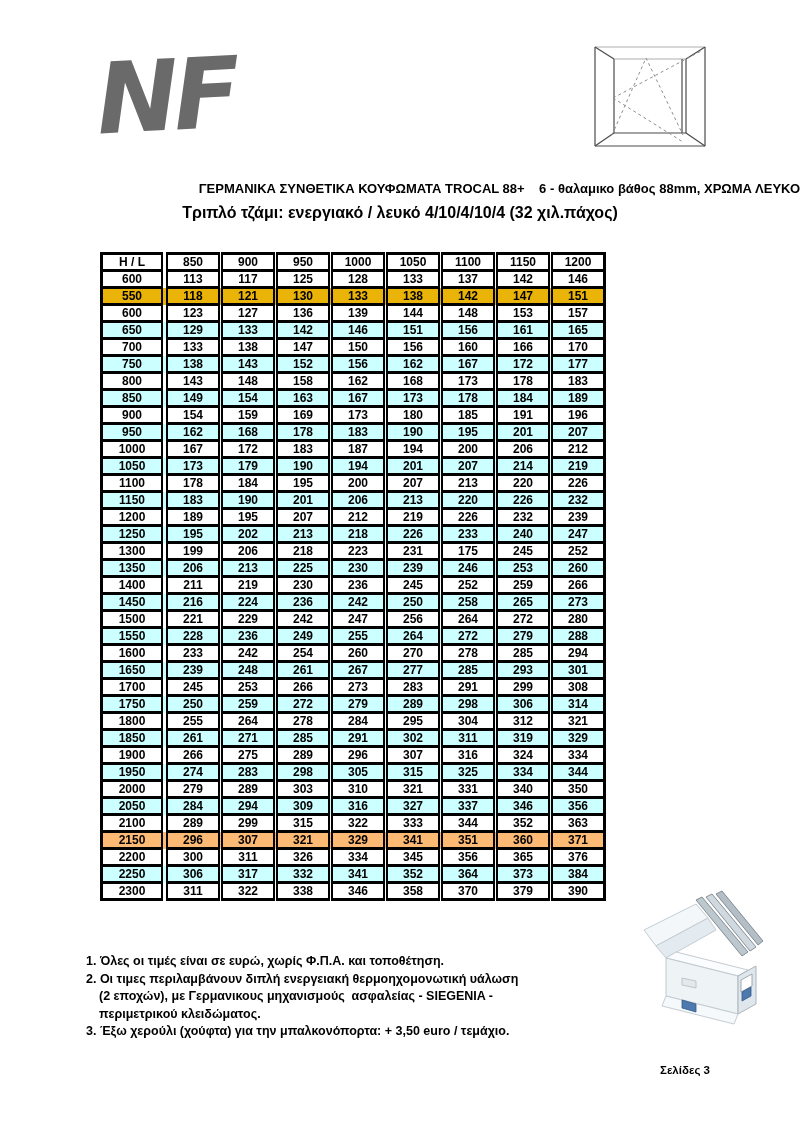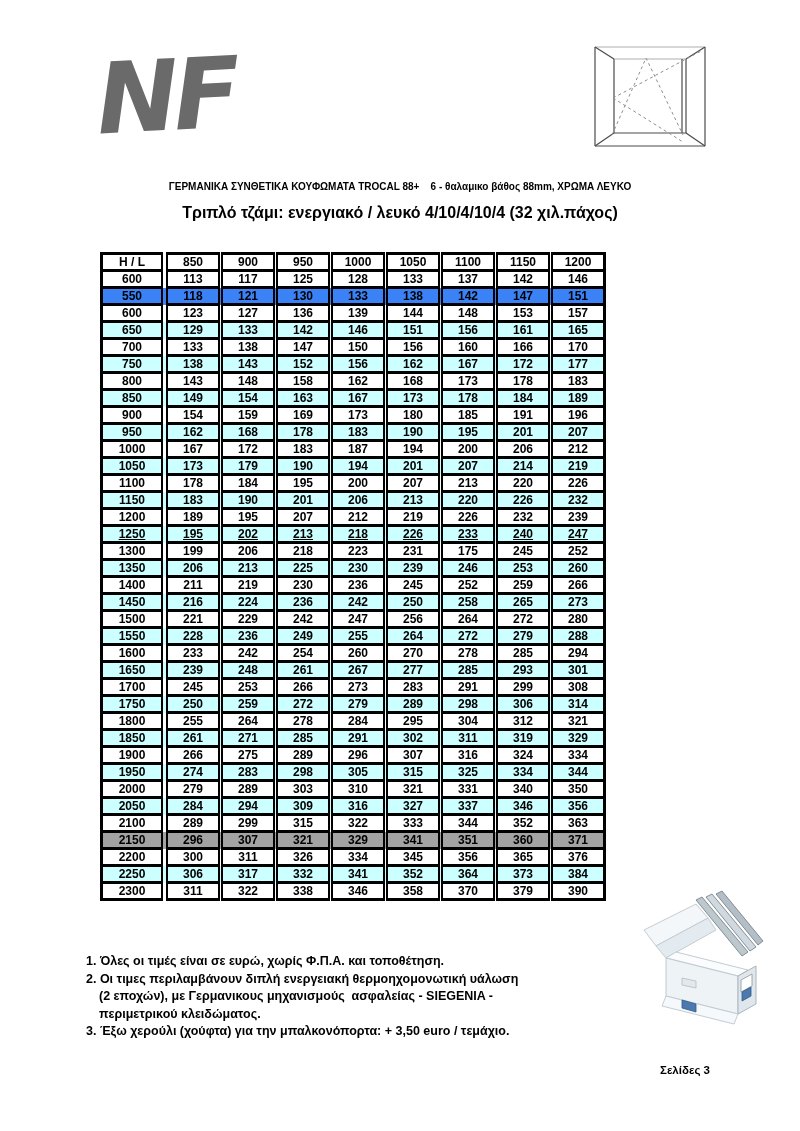--- a/index.html
+++ b/index.html
@@ -8,22 +8,22 @@
 
   
   .logo{position:absolute;left:90px;top:36px;width:178px;height:120px;}
   .logo-text{font-family:"DejaVu Sans",sans-serif;font-style:oblique;font-weight:bold;
              font-size:98px;fill:#6a6a6a;letter-spacing:-5px;}
 
   
   .window-diagram{position:absolute;left:592px;top:40px;width:116px;height:112px;}
 
   
-  .title1{position:absolute;top:181px;left:0;width:100%;text-align:center;
-          font-size:10px;font-weight:bold;white-space:pre;}
+  .title1{position:absolute;top:181px;left:0;width:100%;text-align:right;
+          font-size:13px;font-weight:bold;white-space:pre;}
   .title2{position:absolute;top:204px;left:0;width:100%;text-align:center;
           font-size:16px;font-weight:bold;}
 
   
   .price-table{position:absolute;left:100px;top:252px;border-collapse:collapse;background:#fff;}
   .price-table th,.price-table td{
       border-top:3px solid #000;border-bottom:3px solid #000;
       border-left:5px double #000;border-right:5px double #000;
       font-size:12px;font-weight:bold;text-align:center;
       height:14px;line-height:13px;padding:0;}
@@ -95,21 +95,21 @@
           <th>600</th>
           <td>113</td>
           <td>117</td>
           <td>125</td>
           <td>128</td>
           <td>133</td>
           <td>137</td>
           <td>142</td>
           <td>146</td>
         </tr>
-        <tr style="background: #3b82f6;">
+        <tr style="background: #eab308;">
           <th>550</th>
           <td>118</td>
           <td>121</td>
           <td>130</td>
           <td>133</td>
           <td>138</td>
           <td>142</td>
           <td>147</td>
           <td>151</td>
         </tr>
@@ -249,21 +249,21 @@
           <th>1200</th>
           <td>189</td>
           <td>195</td>
           <td>207</td>
           <td>212</td>
           <td>219</td>
           <td>226</td>
           <td>232</td>
           <td>239</td>
         </tr>
-        <tr style="background: rgb(204, 255, 255); text-decoration: underline;">
+        <tr style="background: rgb(204, 255, 255);">
           <th>1250</th>
           <td>195</td>
           <td>202</td>
           <td>213</td>
           <td>218</td>
           <td>226</td>
           <td>233</td>
           <td>240</td>
           <td>247</td>
         </tr>
@@ -447,21 +447,21 @@
           <th>2100</th>
           <td>289</td>
           <td>299</td>
           <td>315</td>
           <td>322</td>
           <td>333</td>
           <td>344</td>
           <td>352</td>
           <td>363</td>
         </tr>
-        <tr style="background: #a3a3a3;">
+        <tr style="background: #fdba74;">
           <th>2150</th>
           <td>296</td>
           <td>307</td>
           <td>321</td>
           <td>329</td>
           <td>341</td>
           <td>351</td>
           <td>360</td>
           <td>371</td>
         </tr>

